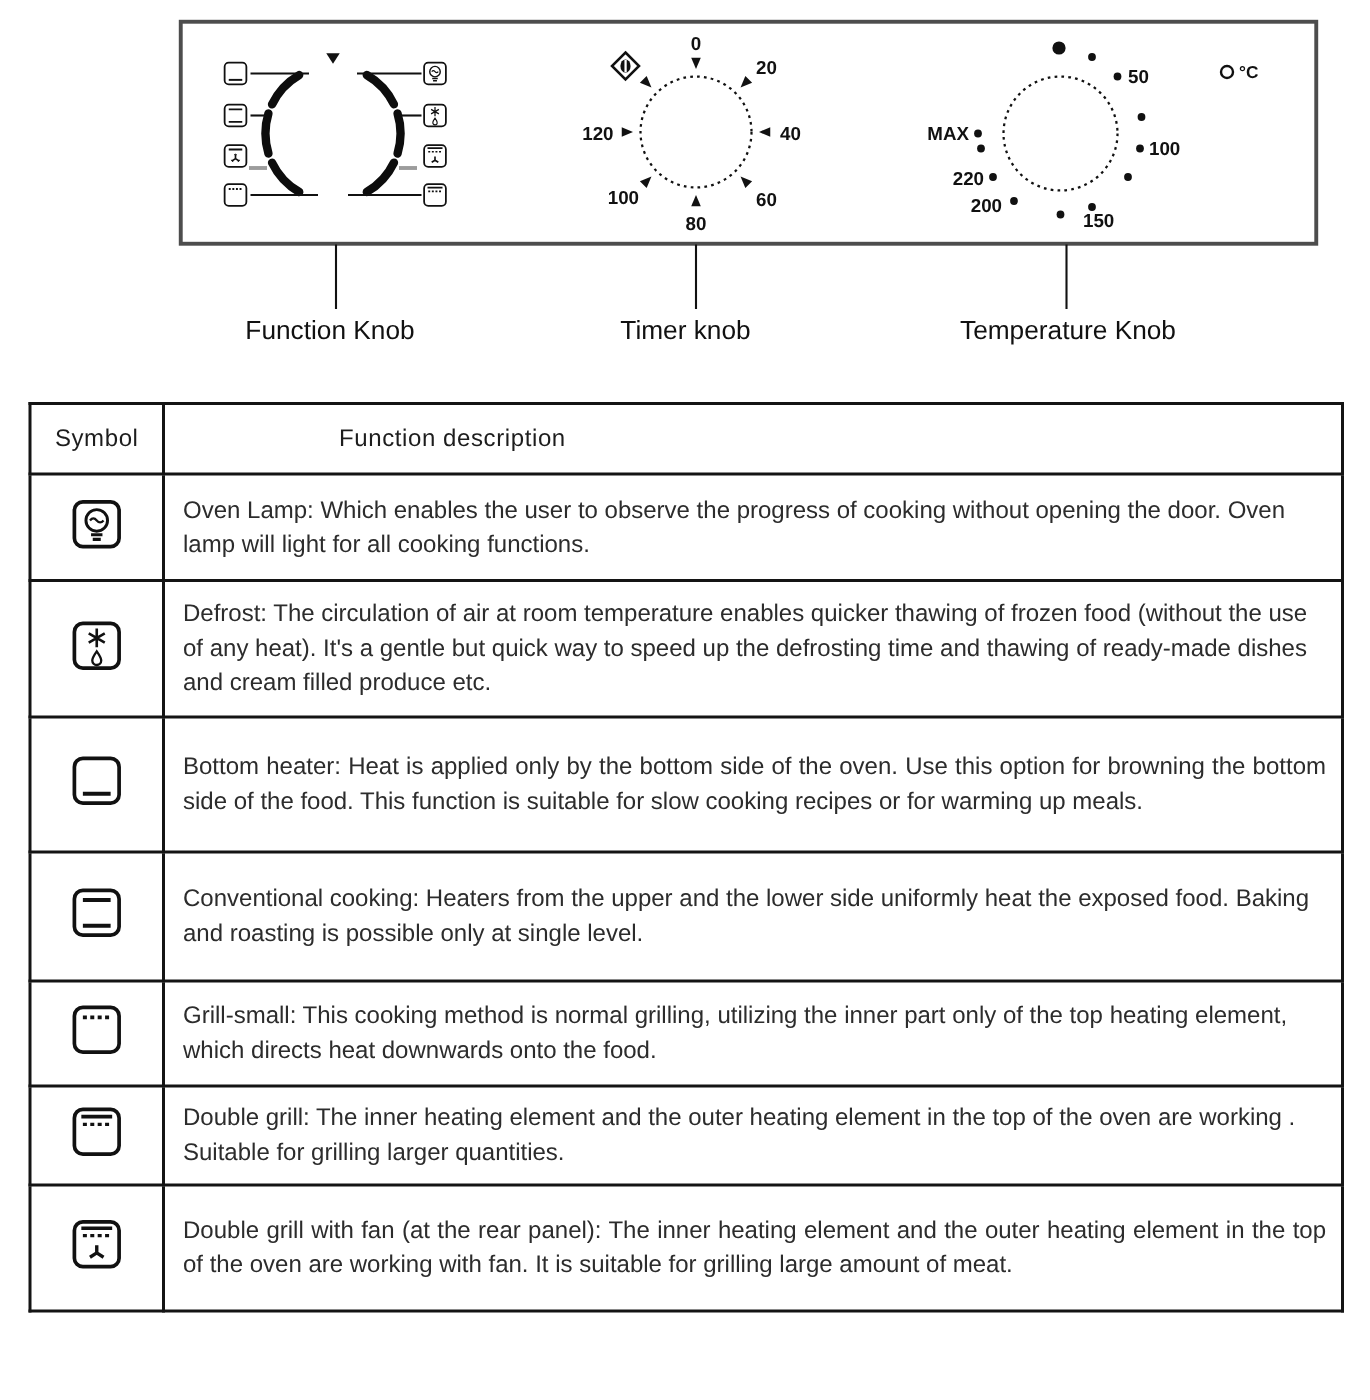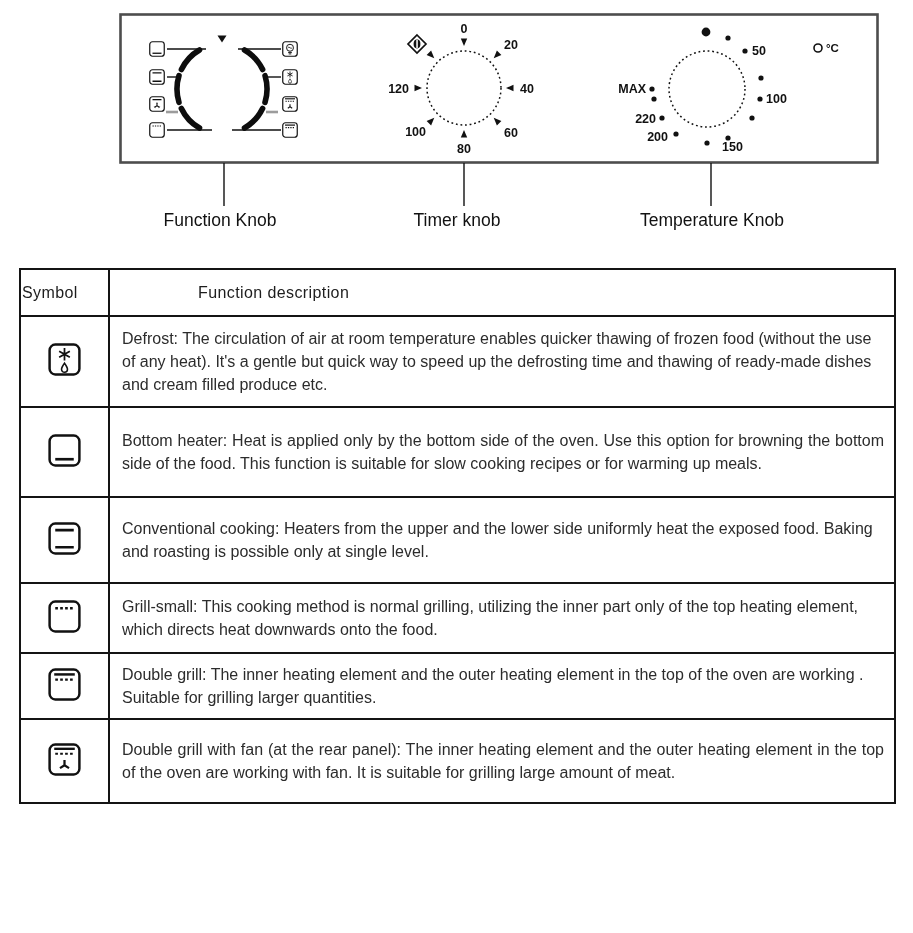--- a/index.html
+++ b/index.html
@@ -18,22 +18,22 @@
   table.func-table {
     position:absolute; left:19px; top:268px; width:877px;
     border-collapse:collapse; table-layout:fixed;
   }
   .func-table col.c-sym { width:89px; }
   .func-table td, .func-table th { border:2px solid #141414; }
   .func-table th {
     font-size:16px; font-weight:400; color:#1d1d1d; letter-spacing:.4px;
     height:47px; vertical-align:middle;
   }
-  th.h-sym { text-align:left; }
-  th.h-desc { text-align:left; padding-left:88px; }
+  th.h-sym { text-align:center; }
+  th.h-desc { text-align:left; padding-left:116px; }
   .sym-cell { text-align:center; vertical-align:middle; }
   .desc-cell {
     font-size:16px; line-height:23px; color:#2c2c2c;
     padding:8px 10px 8px 12px; vertical-align:middle; text-align:left;
   }
   tr.row-1 { height:71px; } tr.row-2 { height:91px;margin-top:16px; } tr.row-3 { height:90px;padding-left:37px; }
   tr.row-4 { height:86px;padding-left:32px; } tr.row-5 { height:66px; } tr.row-6 { height:70px; }
   tr.row-7 { height:66px; } tr.row-8 { height:84px; }
   tr.row-3 .desc-cell, tr.row-8 .desc-cell { text-align:justify; }
   .defs-holder { position:absolute; width:0; height:0; overflow:hidden; }
@@ -188,20 +188,26 @@
   <table class="func-table">
     <colgroup>
         <col class="c-sym">
         <col>
       </colgroup>
     <tbody>
         <tr>
       <th class="h-sym">Symbol</th>
       <th class="h-desc">Function description</th>
     </tr>
+    <tr class="row-1">
+      <td class="sym-cell"><svg width="37" height="37" viewBox="0 0 36 36">
+              <use href="#sym-oven-lamp"></use>
+            </svg></td>
+      <td class="desc-cell">Oven Lamp: Which enables the user to observe the progress of cooking without opening the door. Oven lamp will light for all cooking functions.</td>
+    </tr>
     <tr class="row-2">
       <td class="sym-cell"><svg width="37" height="37" viewBox="0 0 36 36">
               <use href="#sym-defrost"></use>
             </svg></td>
       <td class="desc-cell">Defrost: The circulation of air at room temperature enables quicker thawing of frozen food (without the use of any heat). It's a gentle but quick way to speed up the  defrosting time and thawing of ready-made dishes and cream filled produce etc.</td>
     </tr>
     <tr class="row-3">
       <td class="sym-cell"><svg width="37" height="37" viewBox="0 0 36 36">
               <use href="#sym-bottom-heater"></use>
             </svg></td>

